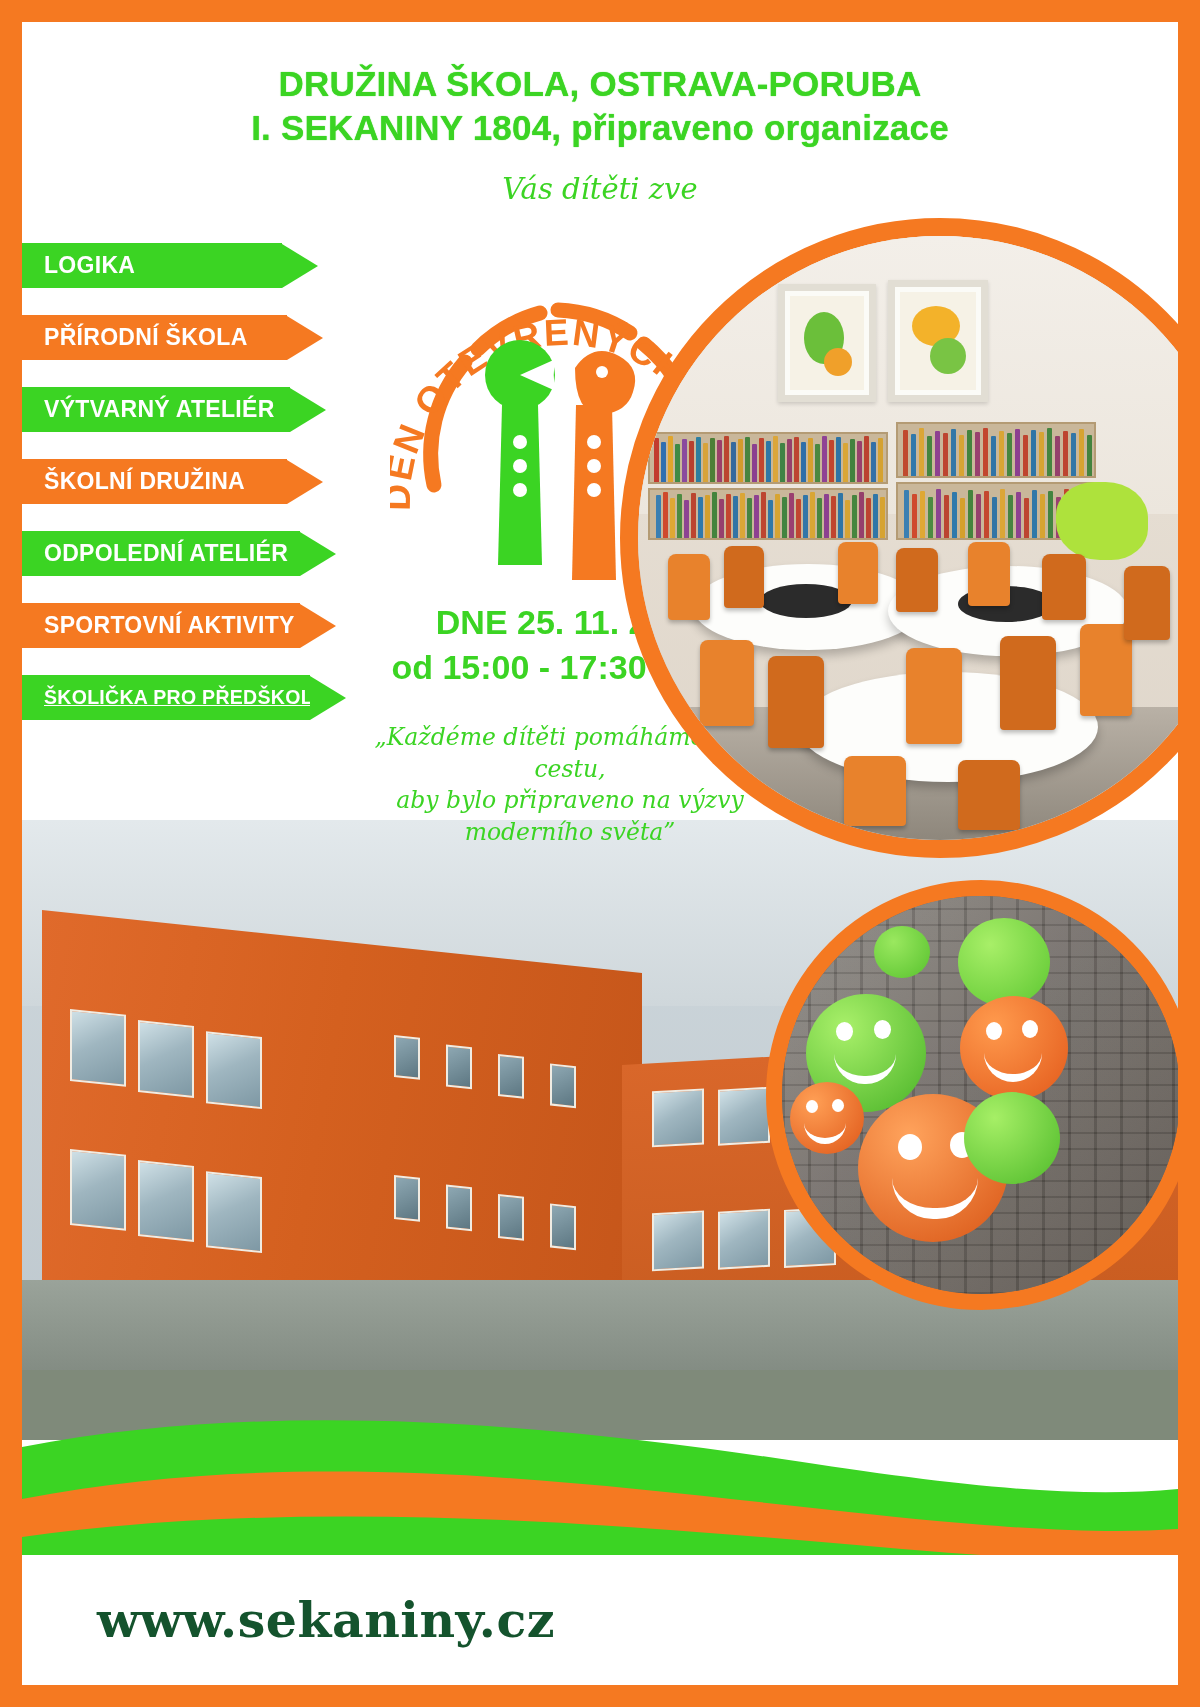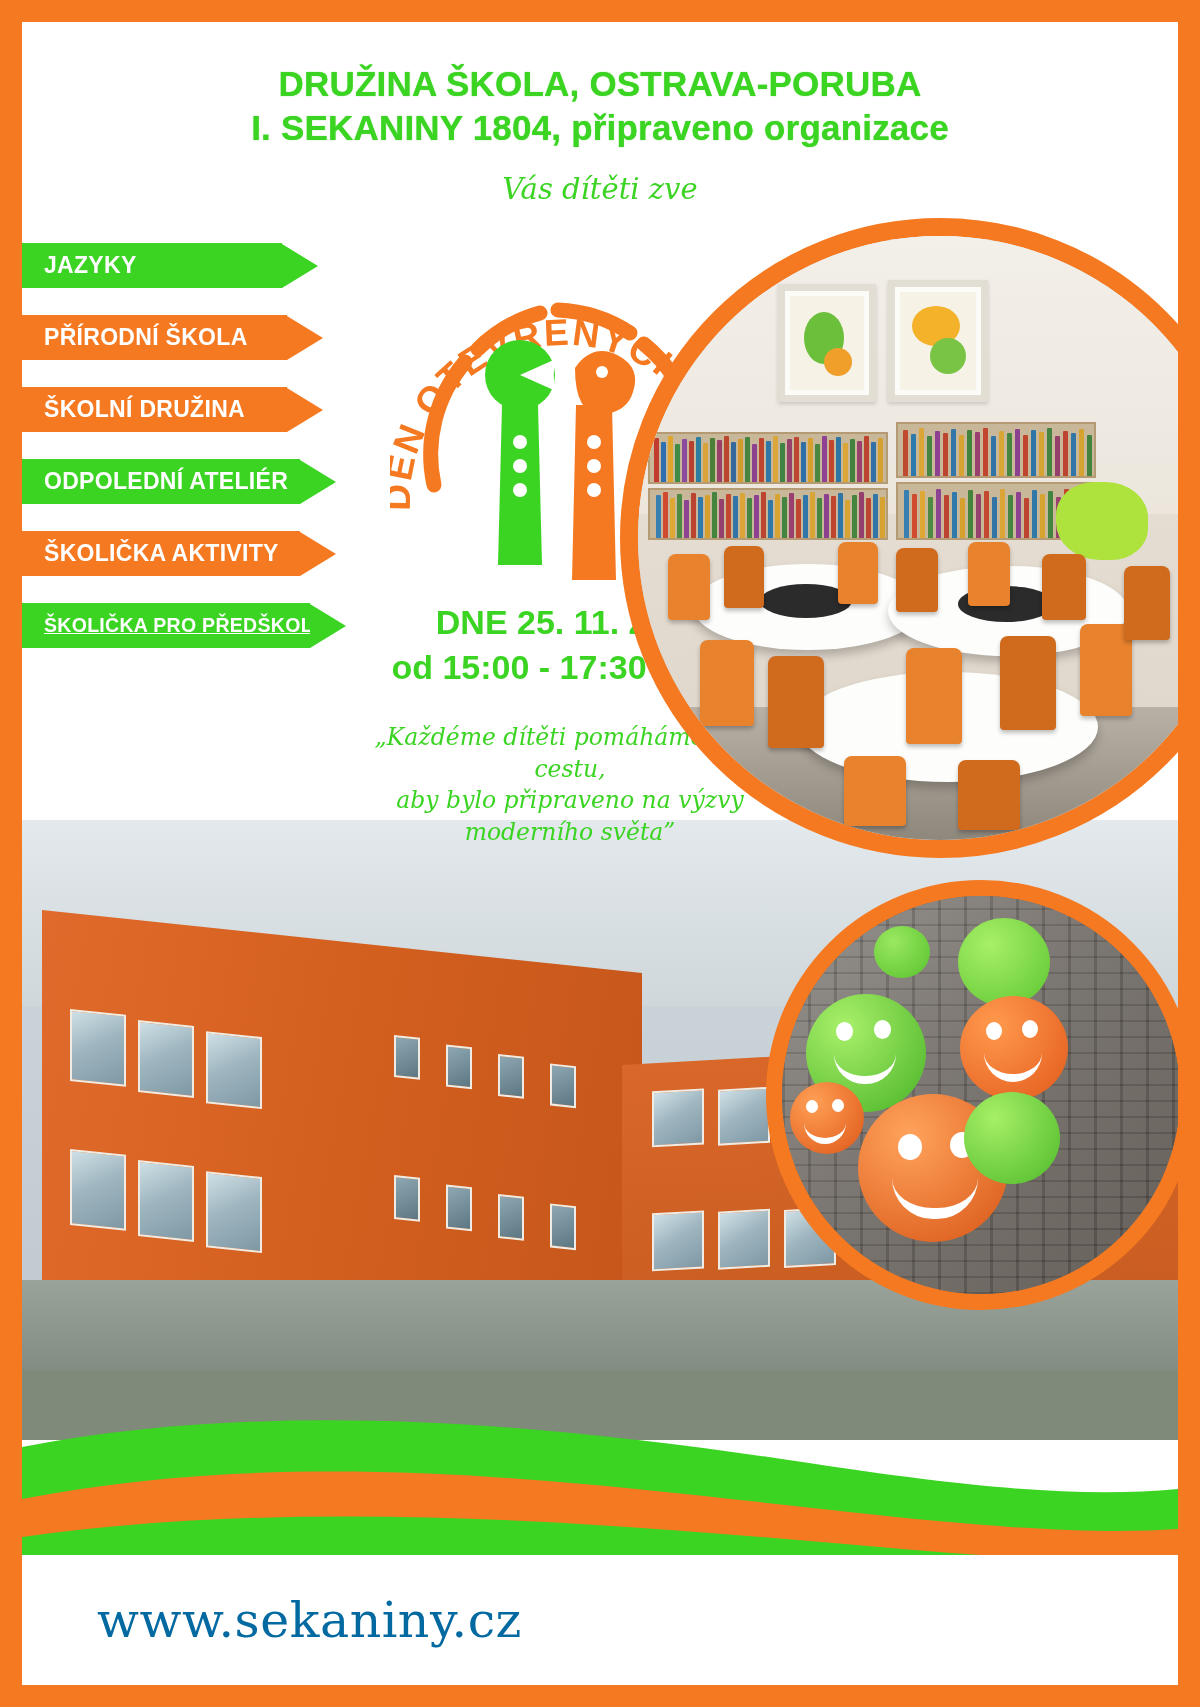--- a/index.html
+++ b/index.html
@@ -340,50 +340,56 @@
     <div class="school-line1">DRUŽINA ŠKOLA, OSTRAVA-PORUBA</div>
     <div class="school-line2">I. SEKANINY 1804, připraveno organizace</div>
     <div class="invite">Vás dítěti zve</div>
   </div>
 
   <div class="arrows">
 
 
     <div class="arrow green">
       <div class="body" style="width:260px;">
-          <span>JAZYKY</span>
+          <span>LOGIKA</span>
         </div>
       <div class="tip"></div>
     </div>
 
     <div class="arrow orange">
       <div class="body" style="width:265px;">
           <span>PŘÍRODNÍ ŠKOLA</span>
         </div>
       <div class="tip"></div>
     </div>
 
+    <div class="arrow green">
+      <div class="body" style="width:268px;">
+          <span>VÝTVARNÝ ATELIÉR</span>
+        </div>
+      <div class="tip"></div>
+    </div>
 
     <div class="arrow orange">
       <div class="body" style="width:265px;">
           <span>ŠKOLNÍ DRUŽINA</span>
         </div>
       <div class="tip"></div>
     </div>
 
     <div class="arrow green">
       <div class="body" style="width:278px;">
           <span>ODPOLEDNÍ ATELIÉR</span>
         </div>
       <div class="tip"></div>
     </div>
 
     <div class="arrow orange">
       <div class="body" style="width:278px;">
-          <span>ŠKOLIČKA AKTIVITY</span>
+          <span>SPORTOVNÍ AKTIVITY</span>
         </div>
       <div class="tip"></div>
     </div>
 
     <div class="arrow green small">
       <div class="body" style="width:288px;text-decoration:underline;">
           <span>ŠKOLIČKA PRO PŘEDŠKOLÁKY</span>
         </div>
       <div class="tip"></div>
     </div>
@@ -697,17 +703,17 @@
 
   <div class="wave-wrap">
     <svg width="1156" height="190" viewBox="0 0 1156 190" preserveAspectRatio="none">
       <path d="M0,60 C260,10 540,40 760,72 C930,98 1050,112 1156,102 L1156,190 L0,190 Z" fill="#3BD423"></path>
       <path d="M0,112 C280,58 560,96 800,122 C960,140 1070,148 1156,142 L1156,190 L0,190 Z" fill="#F57921"></path>
       <path d="M0,150 C300,108 620,140 880,162 C1000,172 1090,176 1156,172 L1156,190 L0,190 Z" fill="#3BD423"></path>
     </svg>
   </div>
 
   <div class="footer">
-    <a class="website" href="#" style="text-decoration:none; color:#0369a1;">www.sekaniny.cz</a>
+    <a class="website" href="#" style="text-decoration:none; color:#14532d;font-weight:bold;">www.sekaniny.cz</a>
   </div>
 
   <div class="border-frame"></div>
 </div>
 
 </body></html>

